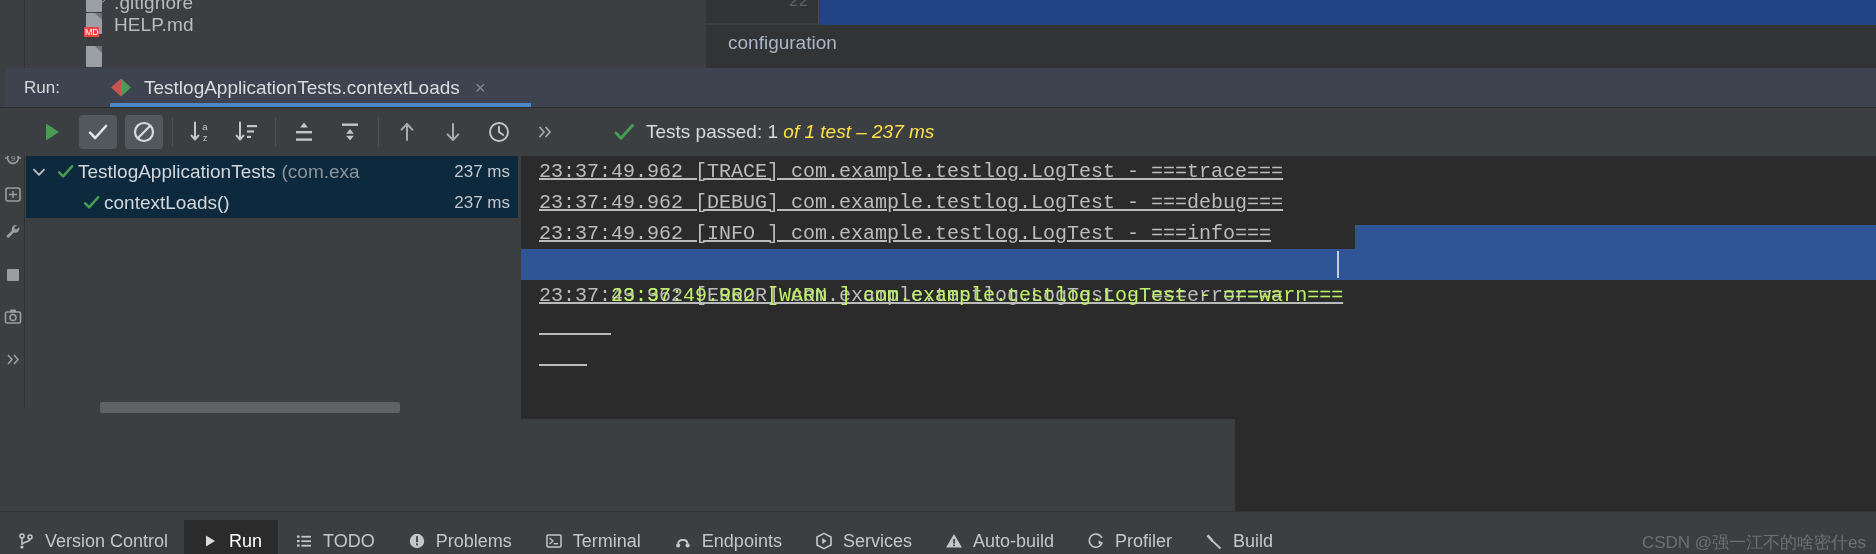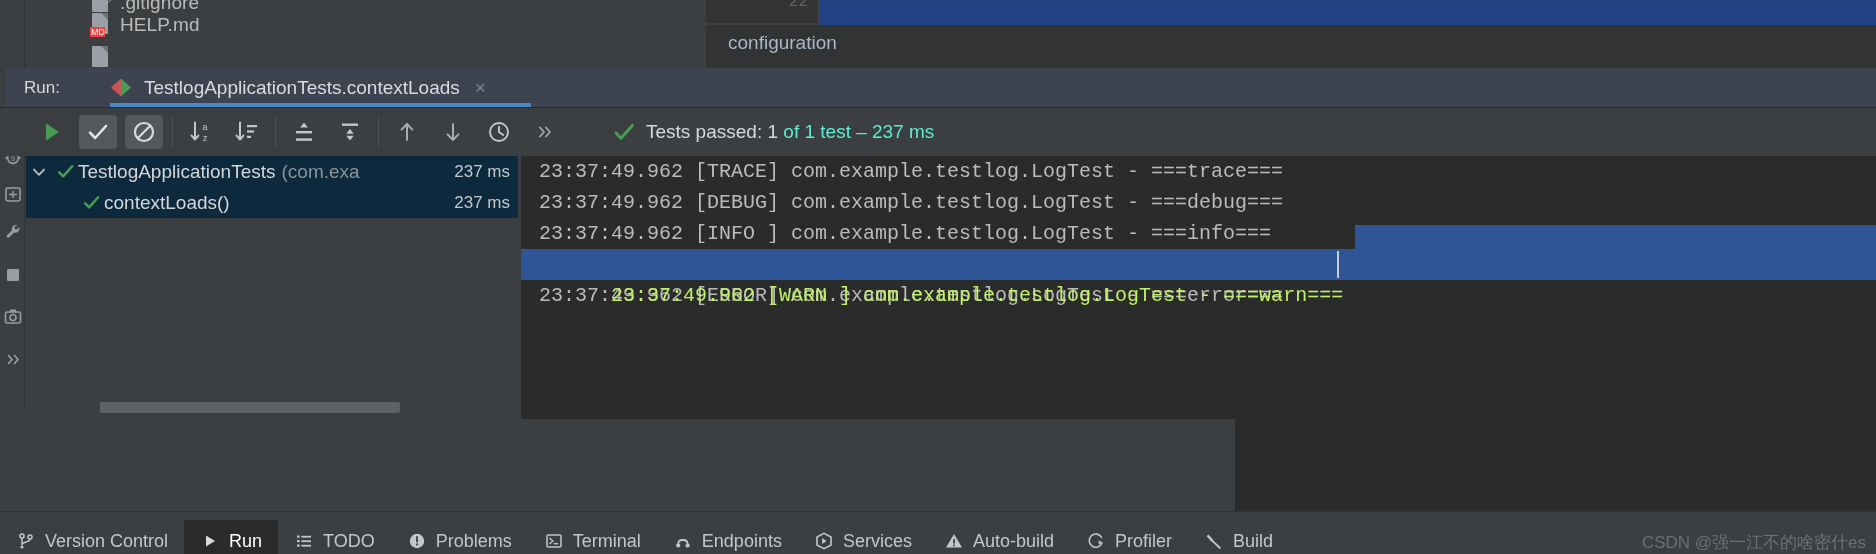--- a/index.html
+++ b/index.html
@@ -9,21 +9,21 @@
     font-family:"Liberation Sans", sans-serif;
     font-size:15px;
     color:#bbbbbb;
     -webkit-font-smoothing:antialiased;
   }
   #root { position:relative; width:1876px; height:554px; }
 
   
   .top-strip { position:absolute; left:0; top:0; width:1876px; height:68px; background:#3c3f41; }
   .proj-left-rail { position:absolute; left:0; top:0; width:25px; height:68px; background:#3c3f41; border-right:1px solid #323232; }
-  .proj-panel { position:absolute; left:32px; top:0; width:679px; height:56px; background:#3c3f41; }
+  .proj-panel { position:absolute; left:26px; top:0; width:679px; height:56px; background:#3c3f41; }
   .proj-row { position:absolute; display:flex; align-items:center; gap:9px; left:58px; }
   .proj-row-1 { top:-10px; }
   .proj-row-2 { top:12px; }
   .proj-row-3 { top:45px; }
   .proj-label { font-size:19px; color:#bbbbbb; letter-spacing:.1px; }
   .file-ico { width:21px; height:25px; position:relative; flex:0 0 auto; }
   .file-ico .pg {
     position:absolute; left:2px; top:1px; width:16px; height:21px;
     background:#9aa0a6; border-radius:1px;
   }
@@ -77,37 +77,37 @@
   .tb-item { width:46px; height:48px; display:flex; align-items:center; justify-content:center; position:relative; }
   .tb-toggle { width:38px; height:34px; background:#53585c; border-radius:4px; display:flex; align-items:center; justify-content:center; }
   .tb-sep { width:1px; height:30px; background:#4f5356; margin:0 5px; }
   .svg-ico { display:block; }
 
   
   .tests-status { position:absolute; left:612px; top:108px; height:48px; display:flex; align-items:center; gap:10px; }
   .tests-status .chk { flex:0 0 auto; }
   .tests-status .st-text { font-size:19px; white-space:nowrap; }
   .st-strong { color:#d6d9db; }
-  .st-dim { color:#5eead4; }
+  .st-dim { color:#fde047;font-style:italic; }
 
   
   .tree-panel { position:absolute; left:26px; top:156px; width:492px; height:263px; background:#3c3f41; }
   .tree-row { position:relative; height:31px; display:flex; align-items:center; }
   .tree-row.selected { background:#0d293e; }
   .tw-arrow { width:26px; display:flex; align-items:center; justify-content:center; flex:0 0 auto; }
   .tw-check { width:26px; display:flex; align-items:center; justify-content:center; flex:0 0 auto; }
   .tw-name { font-size:19px; color:#d4d7d9; white-space:nowrap; overflow:hidden; }
   .tw-pkg { font-size:19px; color:#8d9298; margin-left:6px; }
   .tw-time { position:absolute; right:8px; font-size:17px; color:#9aa0a6; }
   .tree-row.selected .tw-time { color:#c2c7cb; }
   .tree-hscroll { position:absolute; left:100px; top:402px; width:300px; height:11px; background:#5e6264; border-radius:2px; }
   .tree-vsplit { position:absolute; left:518px; top:156px; width:3px; height:263px; background:#3c3f41; }
 
   
-  .console { position:absolute; left:521px; top:156px; width:1355px; height:263px; background:#2b2b2b; overflow:hidden; }
+  .console { position:absolute; left:521px; top:156px; width:1355px; height:263px; background:#2b2b2b; overflow:hidden;text-decoration:underline; }
   .log-line {
     height:31px; line-height:31px; padding-left:18px; white-space:pre;
     font-family:"Liberation Mono","DejaVu Sans Mono", monospace; font-size:20px; color:#bbbbbb;
   }
   .log-line.sel { background:#2f5597; color:#bef264; position:relative; }
   .log-line.sel .caret { position:absolute; width:2px; height:27px; background:#c8cdd4; top:2px; }
   .bottom-bg { position:absolute; left:0; top:419px; width:1876px; height:135px; background:#3c3f41; }
   .bottom-dark { position:absolute; left:1235px; top:419px; width:641px; height:92px; background:#2b2b2b; }
   .status-bar { position:absolute; left:0; top:511px; width:1876px; height:59px; background:#3c3f41; border-top:1px solid #323232; display:flex; align-items:center; }
   .sb-item { display:flex; align-items:center; gap:9px; height:43px; padding:0 16px; font-size:18px; color:#c3c7ca; white-space:nowrap; }

